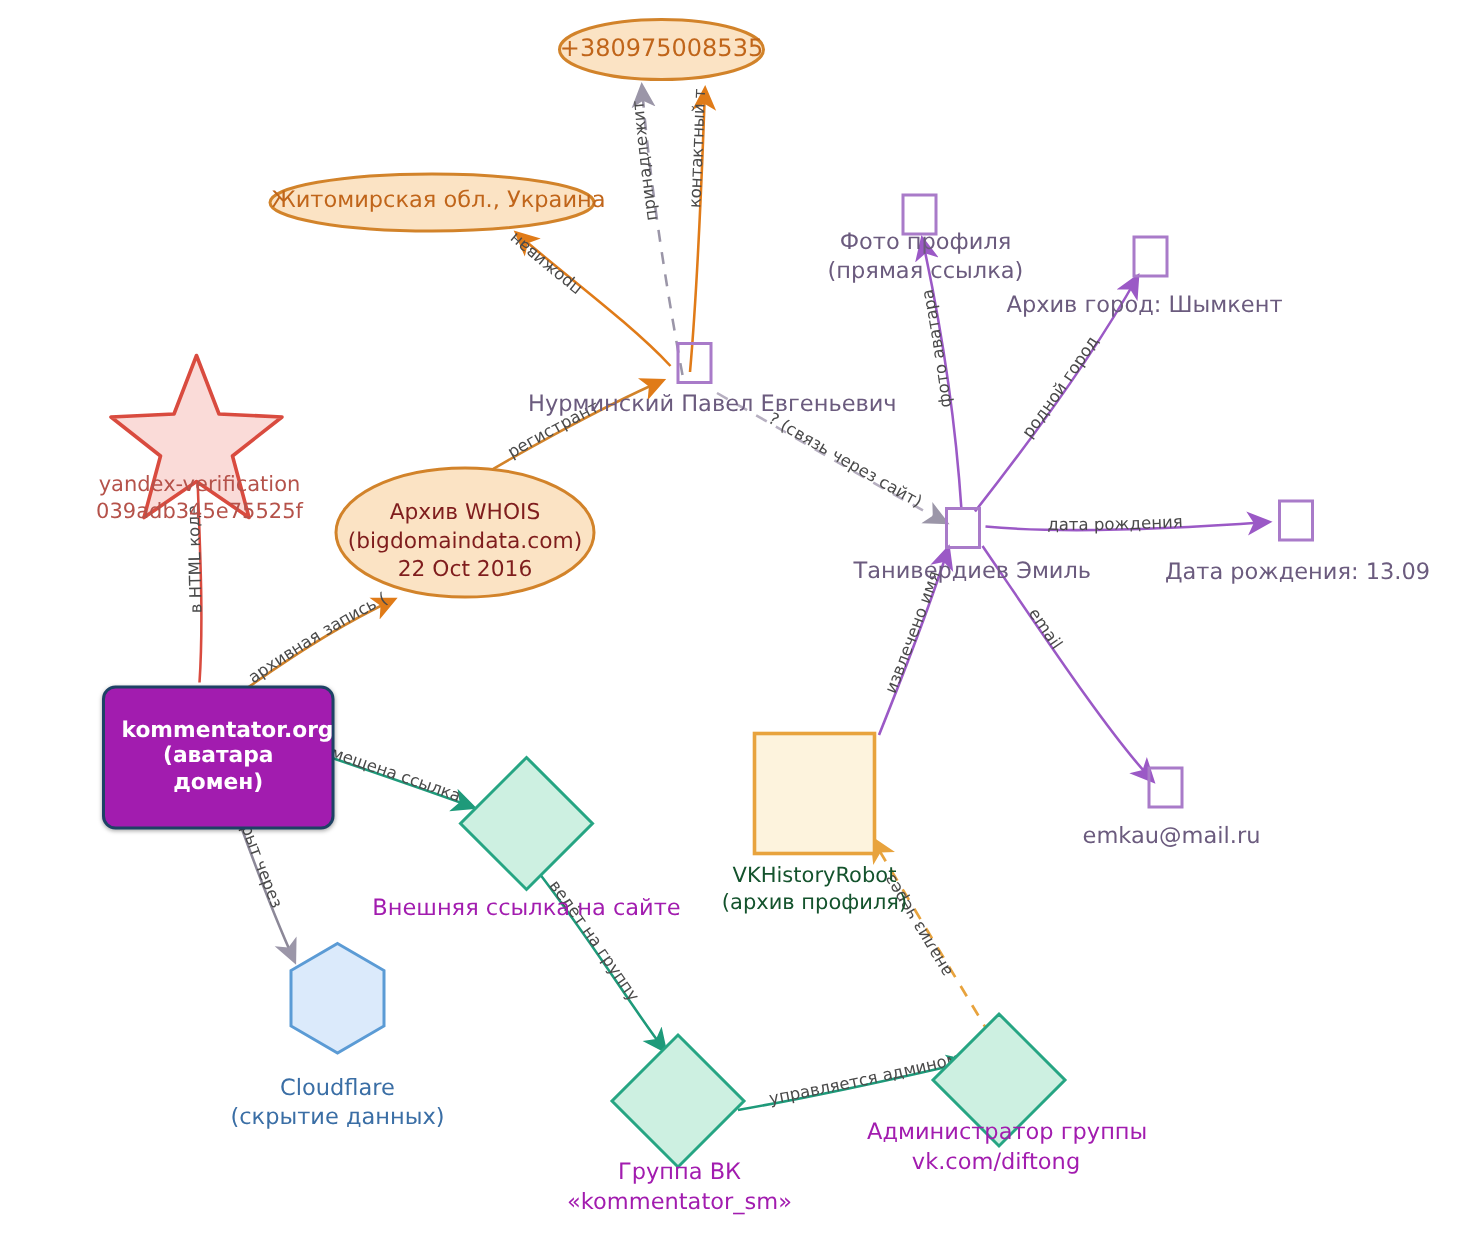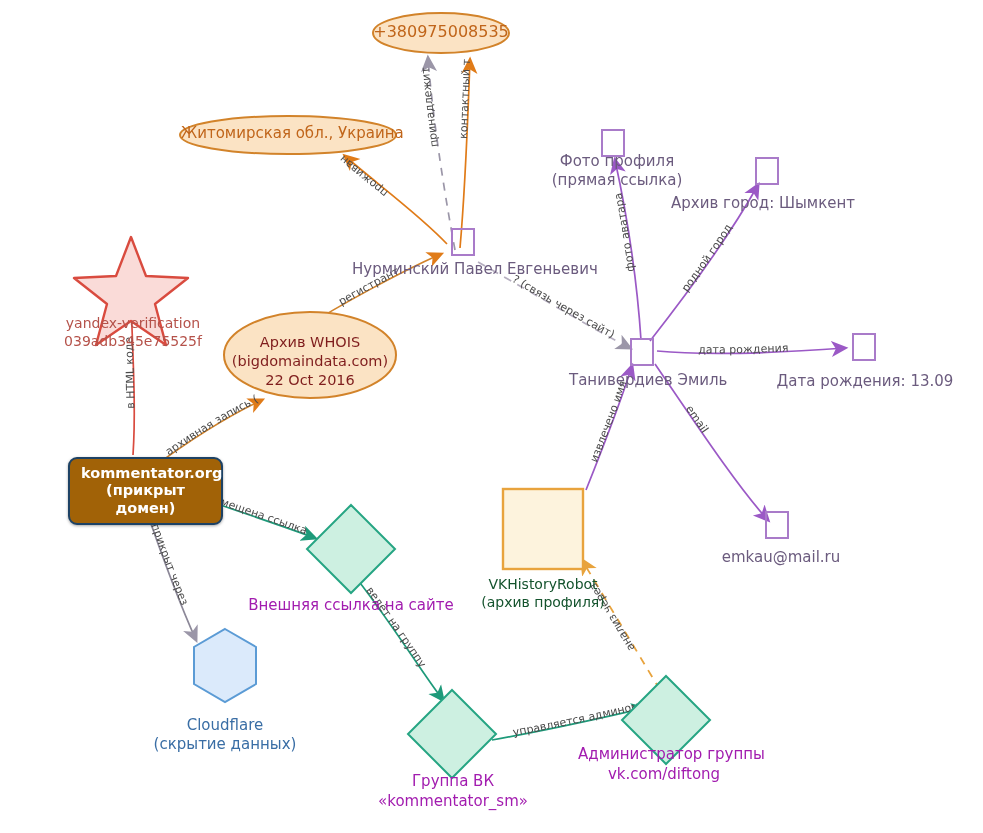--- a/index.html
+++ b/index.html
@@ -7,23 +7,23 @@
   #canvas{position:relative;width:983px;height:833px;background:#fff;overflow:hidden;}
   svg#graph{position:absolute;left:0;top:0;width:983px;height:833px;}
   .elabel{font-family:"DejaVu Sans","Liberation Sans",sans-serif;font-size:11px;fill:#4a4a4a;}
   .nlabel{position:absolute;text-align:center;line-height:1.15;white-space:nowrap;}
   .lab-orange{color:#c0651a;font-size:15px;}
   .lab-purple{color:#6b5b7e;font-size:15px;}
   .lab-green{color:#a21caf;font-size:15px;}
   .lab-blue{color:#3a6ea5;font-size:15px;}
   .lab-red{color:#b5524a;font-size:14px;}
   .lab-amber{color:#b5812a;font-size:14px;}
-  .node-pill{position:absolute;background:#a16207;border:2px solid #1d4265;border-radius:9px;
+  .node-pill{position:absolute;background:#a21caf;border:2px solid #1d4265;border-radius:9px;
     color:#ffffff;font-size:14.5px;font-weight:bold;text-align:center;line-height:1.2;
-    padding:6px 11px;box-shadow:0 1px 3px rgba(0,0,0,.35);}
+    padding:20px 11px;box-shadow:0 1px 3px rgba(0,0,0,.35);}
 </style>
 </head>
 <body>
 
 <div id="canvas">
 
   <svg id="graph" viewBox="0 0 983 833">
     <defs>
       <marker id="ar-or" markerWidth="11" markerHeight="11" refX="8" refY="5.5" orient="auto">
         <path d="M0,0.8 L10,5.5 L0,10.2 L2.6,5.5 Z" fill="#e07b18"></path>
@@ -177,21 +177,21 @@
 
   <div class="nlabel lab-purple" style="left:716px;top:549px;width:130px;">emkau@mail.ru</div>
 
   <div class="nlabel lab-red" style="left:53px;top:315px;width:160px;line-height:1.25;">
     <div>yandex-verification</div>
     <div>039adb345e75525f</div>
   </div>
 
   <div class="node-pill" style="left:68px;top:457px;width:129px;">
     <div>kommentator.org</div>
-    <div>(прикрыт домен)</div>
+    <div>(аватара домен)</div>
   </div>
 
   <div class="nlabel lab-blue" style="left:145px;top:716px;width:160px;line-height:1.25;">
     <div>Cloudflare</div>
     <div>(скрытие данных)</div>
   </div>
 
   <div class="nlabel lab-green" style="left:248px;top:596px;width:206px;line-height:1.3;">
     <div>Внешняя ссылка на сайте</div>
   </div>

